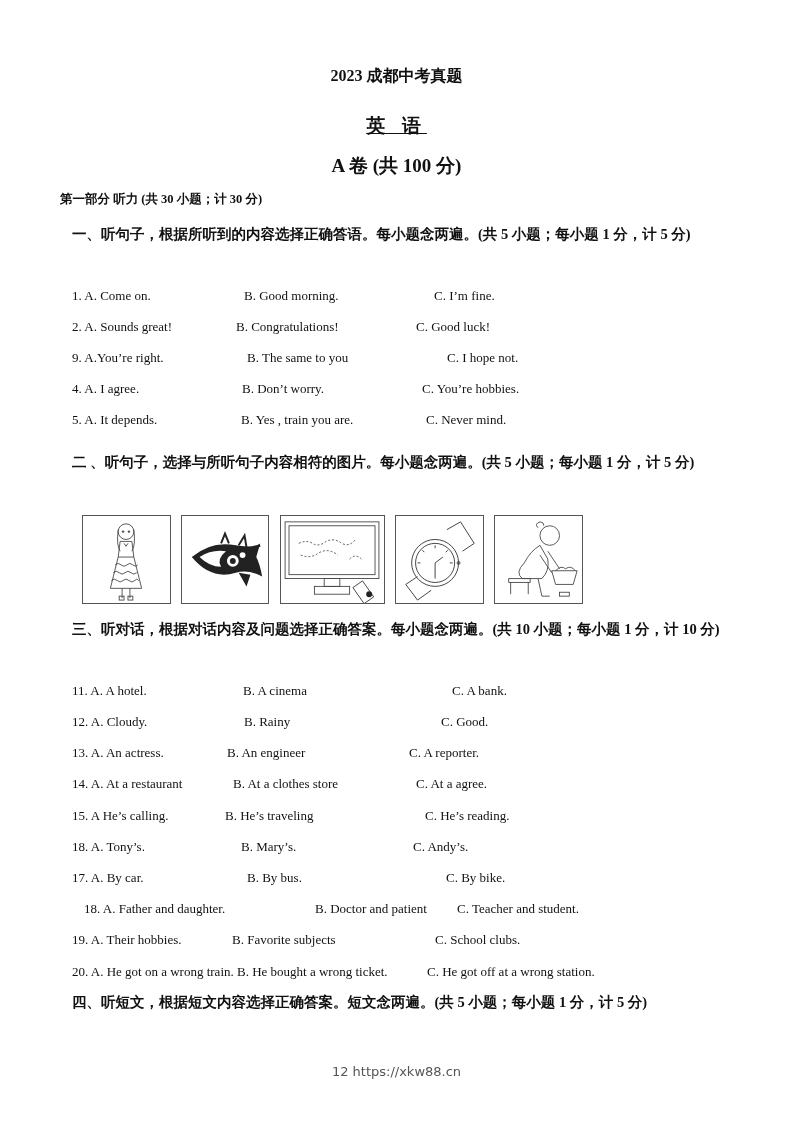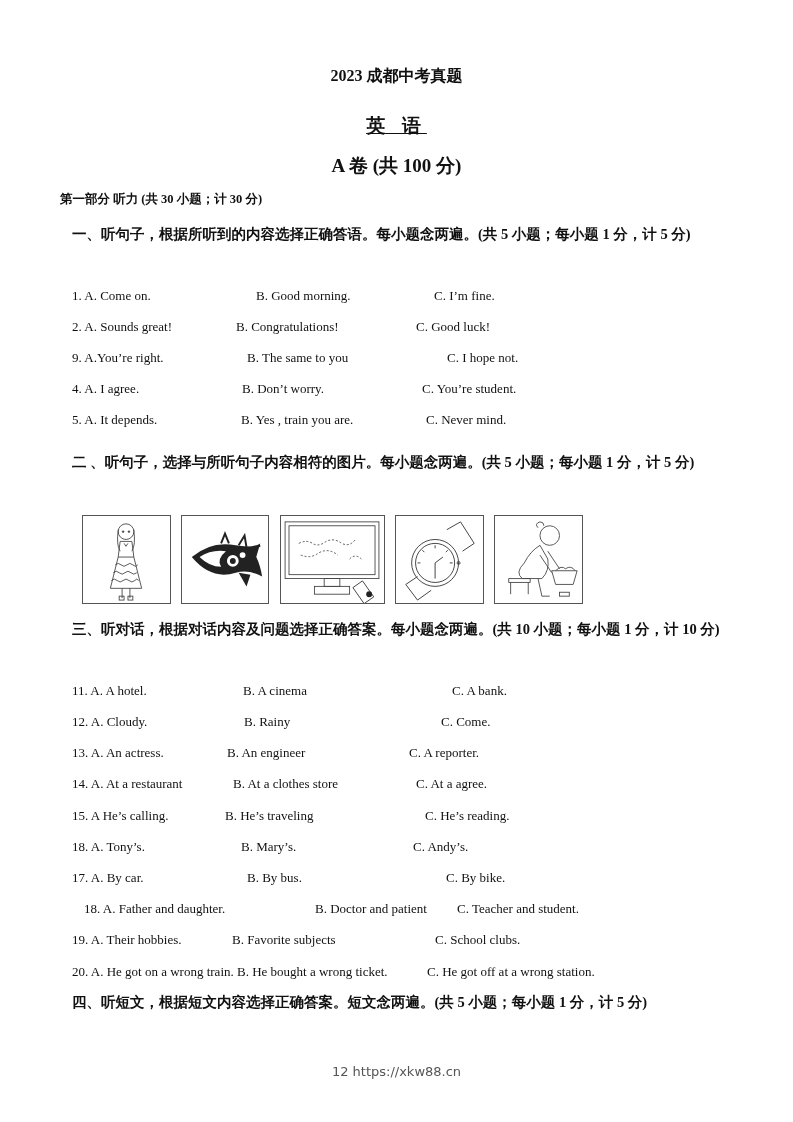--- a/index.html
+++ b/index.html
@@ -25,37 +25,37 @@
 <div class="title t1">2023 成都中考真题</div>
 <div class="title t2">英 语</div>
 <div class="title t3">A 卷 (共 100 分)</div>
 
 <div class="part">第一部分  听力 (共 30 小题；计 30 分)</div>
 
 <div class="sec" style="top:218px;">一、听句子，根据所听到的内容选择正确答语。每小题念两遍。(共 5 小题；每小题 1 分，计 5 分)</div>
 
 <div class="row" style="top:288px;">
   <span style="left:0">1. A. Come on.</span>
-  <span style="left:184px">B. Good morning.</span>
+  <span style="left:172px">B. Good morning.</span>
   <span style="left:362px">C. I’m fine.</span>
 </div>
 <div class="row" style="top:319px;">
   <span style="left:0">2. A. Sounds great!</span>
   <span style="left:164px">B. Congratulations!</span>
   <span style="left:344px">C. Good luck!</span>
 </div>
 <div class="row" style="top:350px;">
   <span style="left:0">9. A.You’re right.</span>
   <span style="left:175px">B. The same to you</span>
   <span style="left:375px">C. I hope not.</span>
 </div>
 <div class="row" style="top:381px;">
   <span style="left:0">4. A. I agree.</span>
   <span style="left:170px">B. Don’t worry.</span>
-  <span style="left:350px">C. You’re student.</span>
+  <span style="left:350px">C. You’re hobbies.</span>
 </div>
 <div class="row" style="top:412px;">
   <span style="left:0">5. A. It depends.</span>
   <span style="left:169px">B. Yes , train you are.</span>
   <span style="left:354px">C. Never mind.</span>
 </div>
 
 <div class="sec" style="top:446px;">二 、听句子，选择与所听句子内容相符的图片。每小题念两遍。(共 5 小题；每小题 1 分，计 5 分)</div>
 
 <div class="pics">
@@ -137,21 +137,21 @@
 <div class="sec" style="top:613px;">三、听对话，根据对话内容及问题选择正确答案。每小题念两遍。(共 10 小题；每小题 1 分，计 10 分)</div>
 
 <div class="row" style="top:683px;">
   <span style="left:0">11. A. A hotel.</span>
   <span style="left:171px">B. A cinema</span>
   <span style="left:380px">C. A bank.</span>
 </div>
 <div class="row" style="top:714px;">
   <span style="left:0">12. A. Cloudy.</span>
   <span style="left:172px">B. Rainy</span>
-  <span style="left:369px">C. Come.</span>
+  <span style="left:369px">C. Good.</span>
 </div>
 <div class="row" style="top:745px;">
   <span style="left:0">13. A. An actress.</span>
   <span style="left:155px">B. An engineer</span>
   <span style="left:337px">C. A reporter.</span>
 </div>
 <div class="row" style="top:776px;">
   <span style="left:0">14. A. At a restaurant</span>
   <span style="left:161px">B. At a clothes store</span>
   <span style="left:344px">C. At a agree.</span>

